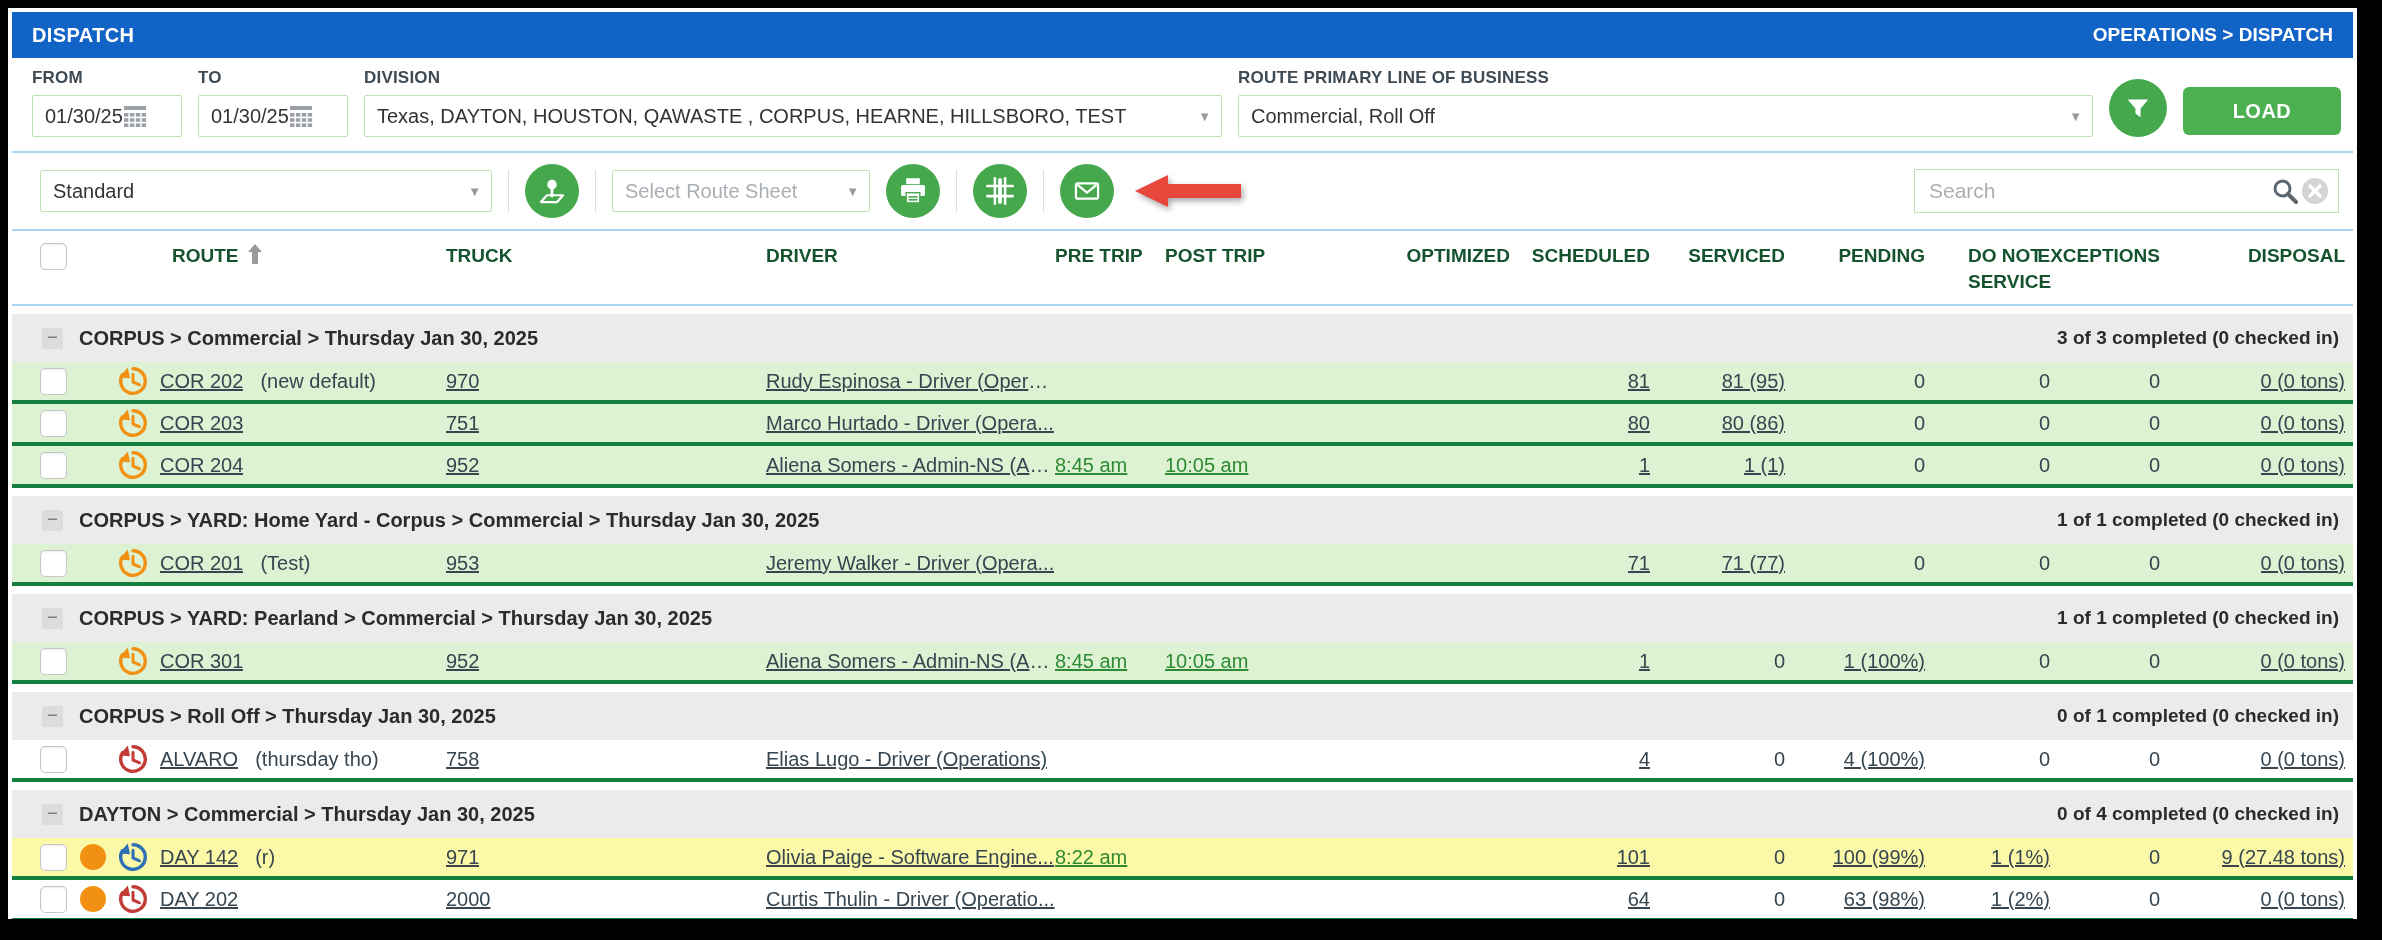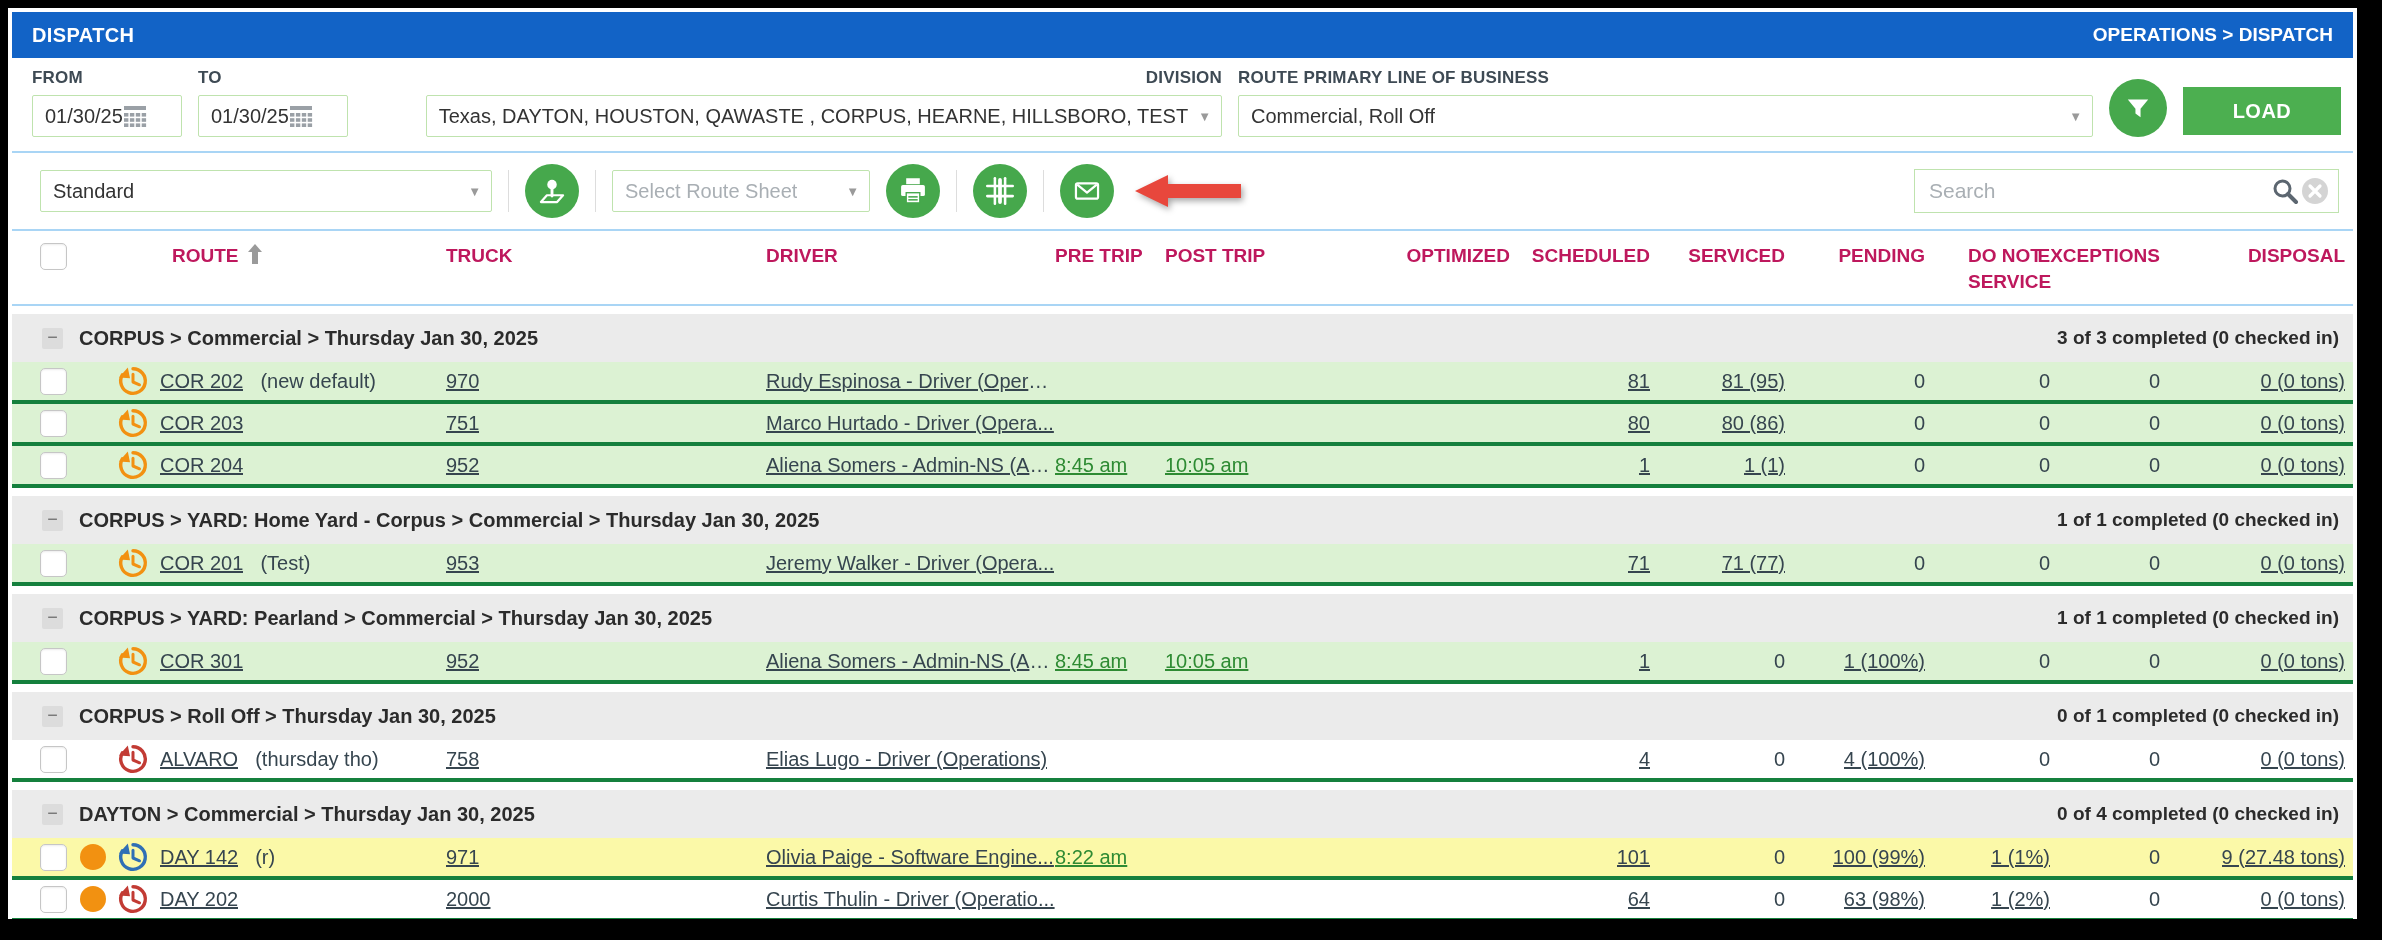--- a/index.html
+++ b/index.html
@@ -13,44 +13,44 @@
 
   
   .filters { display:flex; align-items:flex-end; gap:16px; padding:10px 12px 14px 20px; }
   .fgroup { display:flex; flex-direction:column; gap:7px; }
   .flabel { font-size:17px; font-weight:bold; color:#3E4A54; letter-spacing:.2px; }
   .control { height:42px; border:1px solid var(--input-border-green,#BFE3AE); border-radius:2px; background:#fff; display:flex; align-items:center; padding:0 10px 0 12px; font-size:20px; color:#333; }
   .datebox { width:150px; }
   .selbox  { justify-content:space-between; gap:10px; cursor:pointer; }
   .selbox .val { white-space:nowrap; overflow:hidden; text-overflow:ellipsis; }
   .caret { color:#9a9a9a; font-size:13px; flex:0 0 auto; }
-  .g-division { flex:1; min-width:0;align-items:flex-end; }
+  .g-division { flex:1; min-width:0; }
   .g-lob { width:855px; }
   .roundbtn { width:58px; height:58px; border-radius:50%; background:var(--accent-green,#46A84C); display:flex; align-items:center; justify-content:center; border:none; cursor:pointer; flex:0 0 auto; }
   .roundbtn.sm { width:54px; height:54px; }
-  .loadbtn { width:158px; height:48px; border:none; border-radius:0; background:var(--load-green,#4CAF50); color:#fff; font-size:20px; font-weight:bold; letter-spacing:.5px; cursor:pointer; align-self:flex-end; margin-bottom:2px; }
+  .loadbtn { width:158px; height:48px; border:none; border-radius:6px; background:var(--load-green,#4CAF50); color:#fff; font-size:20px; font-weight:bold; letter-spacing:.5px; cursor:pointer; align-self:flex-end; margin-bottom:2px; }
   .filters .roundbtn { align-self:flex-end; margin-bottom:0; }
 
   .bluehr { height:2px; background:#A9D5F5; }
 
   
   .toolbar { height:76px; display:flex; align-items:center; gap:16px; padding:0 14px 0 28px; }
   .g-view { width:452px; }
   .g-sheet { width:258px; }
   .g-sheet .val { color:#A9AFB4; }
   .vdiv { width:1px; height:42px; background:#ddd; flex:0 0 auto; }
   .arrow-annot { margin-left:2px; filter:drop-shadow(2px 3px 3px rgba(0,0,0,.35)); flex:0 0 auto; }
   .searchbox { margin-left:auto; width:425px; height:44px; border:1px solid var(--input-border-green,#BFE3AE); display:flex; align-items:center; padding:0 8px 0 14px; gap:0; }
   .searchbox input { flex:1; border:none; outline:none; font-size:21px; color:#444; font-family:"Liberation Sans",sans-serif; min-width:0; }
   .searchbox input::placeholder { color:#A9AFB4; }
 
   
   .grid { display:grid; grid-template-columns:48px 350px 300px 325px 110px 185px 160px 140px 135px 140px 125px 110px 185px; padding:0 15px 0 20px; }
   .thead { padding-top:12px; padding-bottom:10px; border-bottom:2px solid #A9D5F5; }
-  .th { font-size:19px; font-weight:bold; color:#be185d; display:flex; align-items:flex-start; line-height:1.35; }
+  .th { font-size:19px; font-weight:bold; color:#14532d; display:flex; align-items:flex-start; line-height:1.35; }
   .th.num { justify-content:flex-end; text-align:right; }
   .th-route { padding-left:92px; gap:8px; }
   .th-truck { padding-left:16px; }
   .th-driver { padding-left:36px; }
   .th-pre, .th-post { padding-left:0px; }
   .th-dns span { display:inline-block; width:82px; text-align:left; }
 
   .checkbox { width:27px; height:27px; border:1px solid #C6C6C6; border-radius:5px; background:#fff; box-shadow:inset 0 1px 2px rgba(0,0,0,.08); margin-left:8px; cursor:pointer; flex:0 0 auto; }
 
   .group-row { height:48px; margin-top:8px; background:var(--group-gray,#EBEBEB); display:flex; align-items:center; padding:0 14px 0 30px; }

